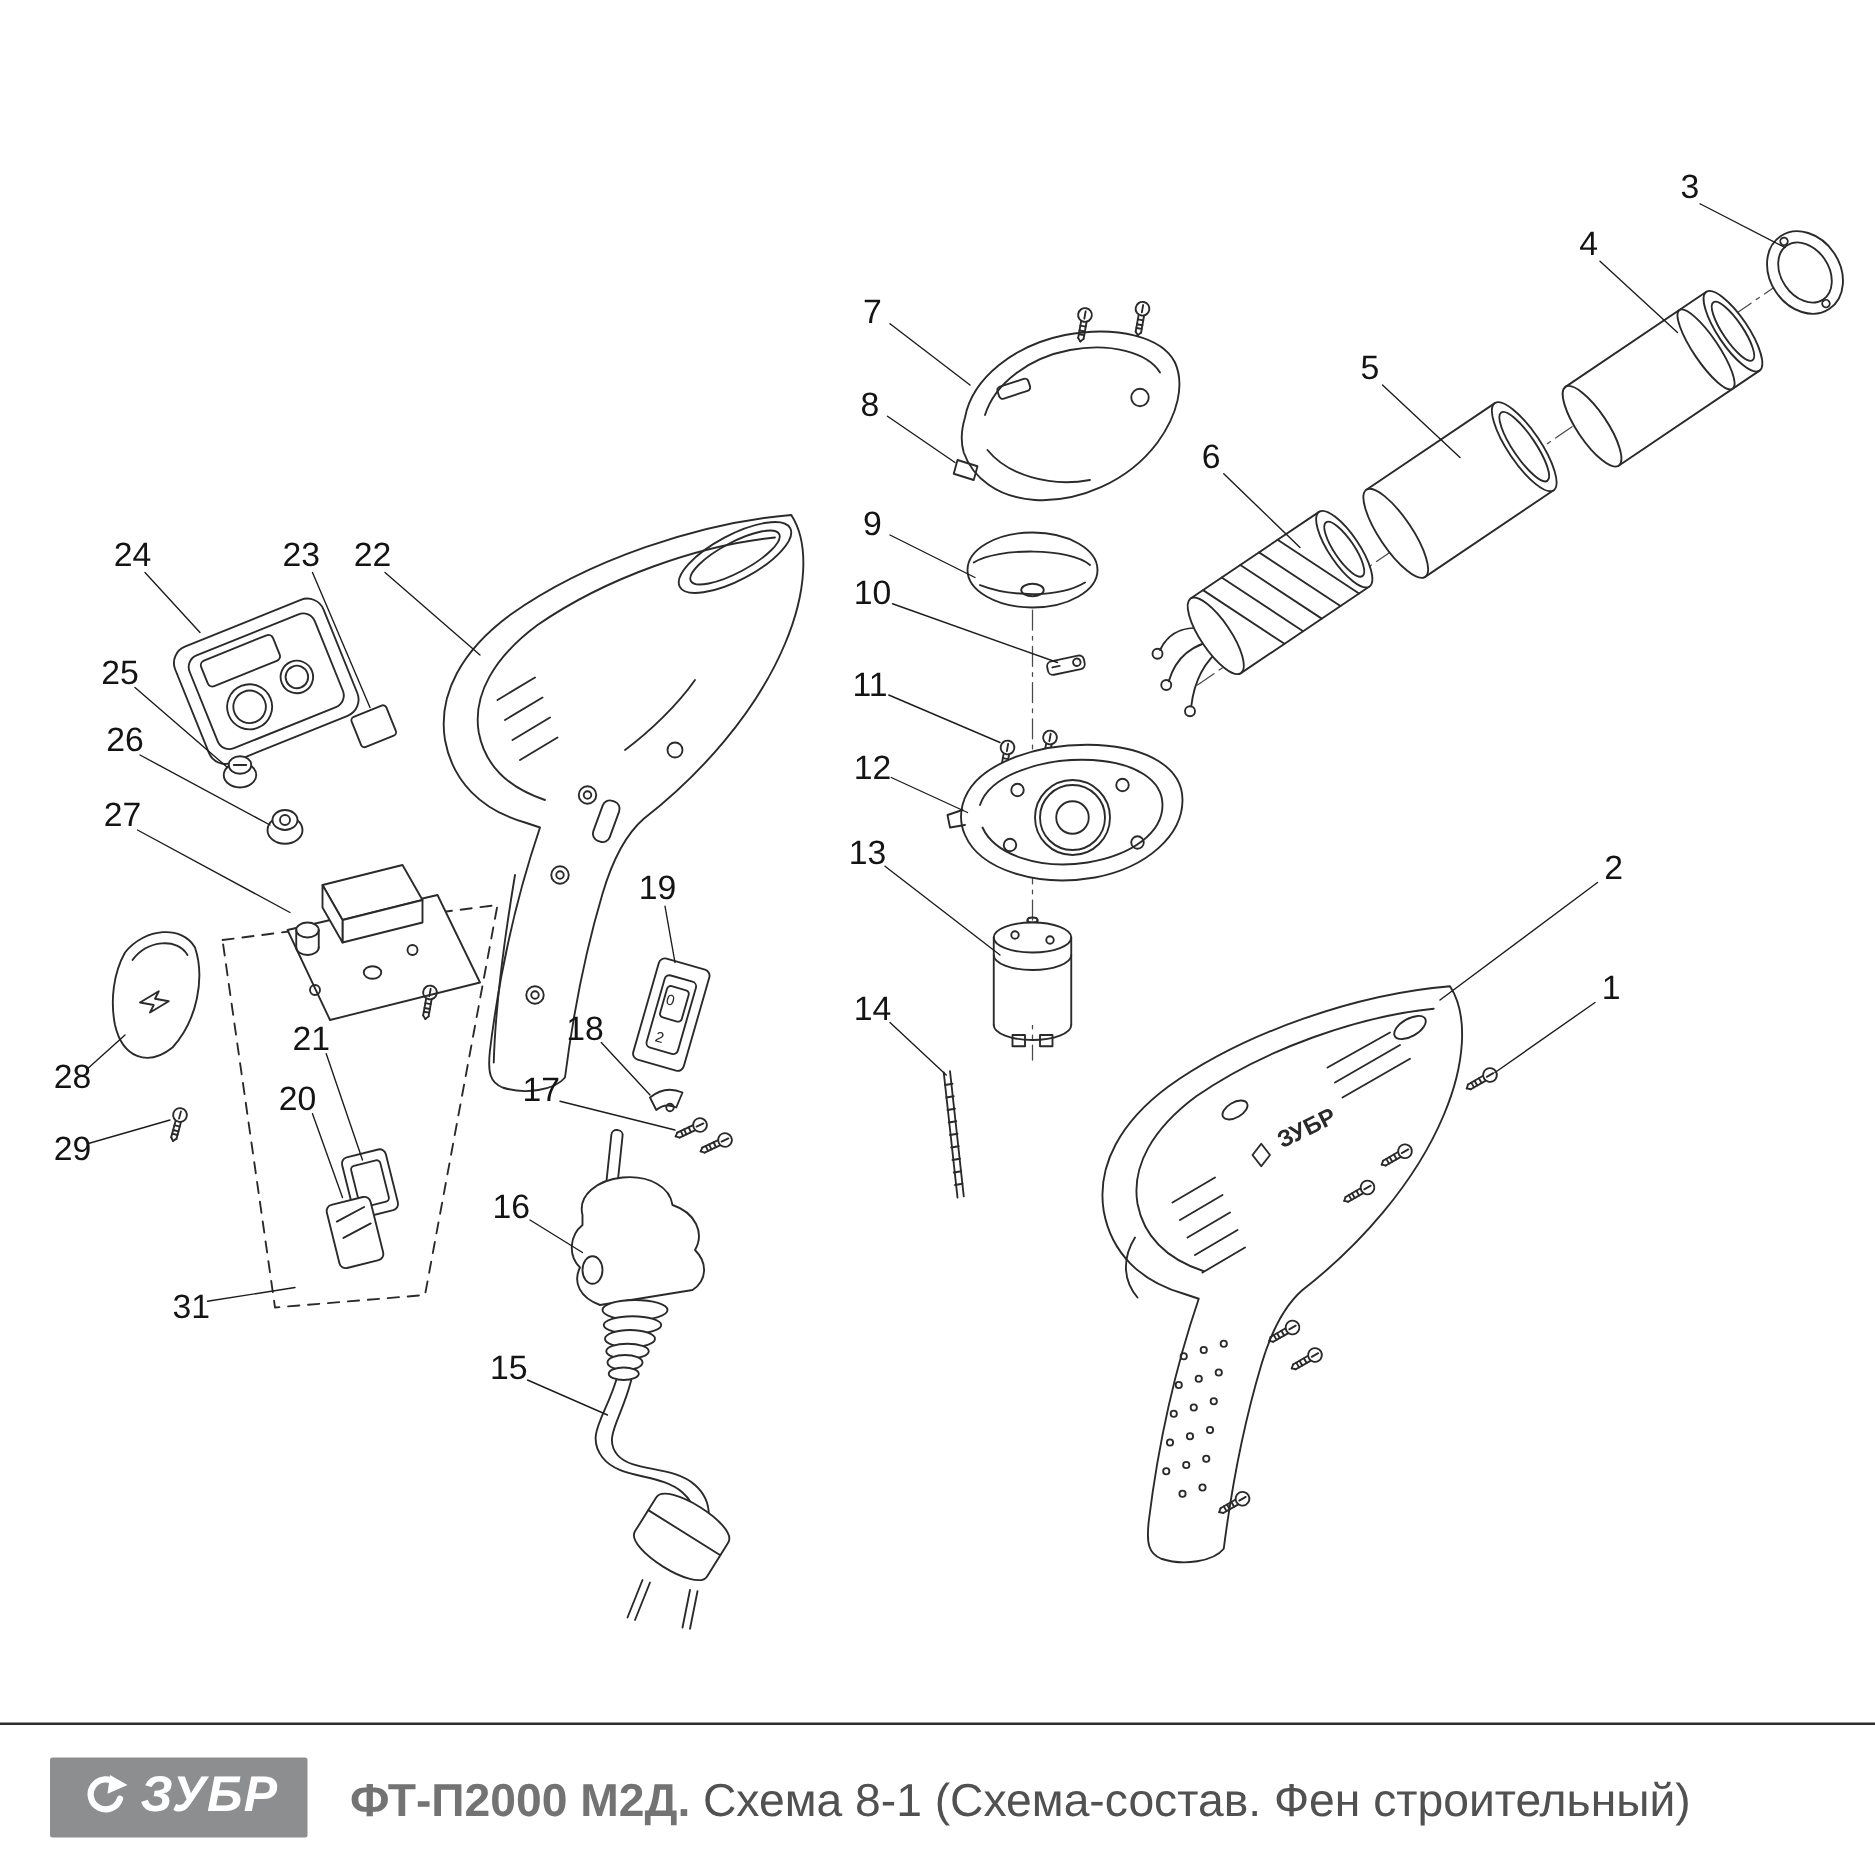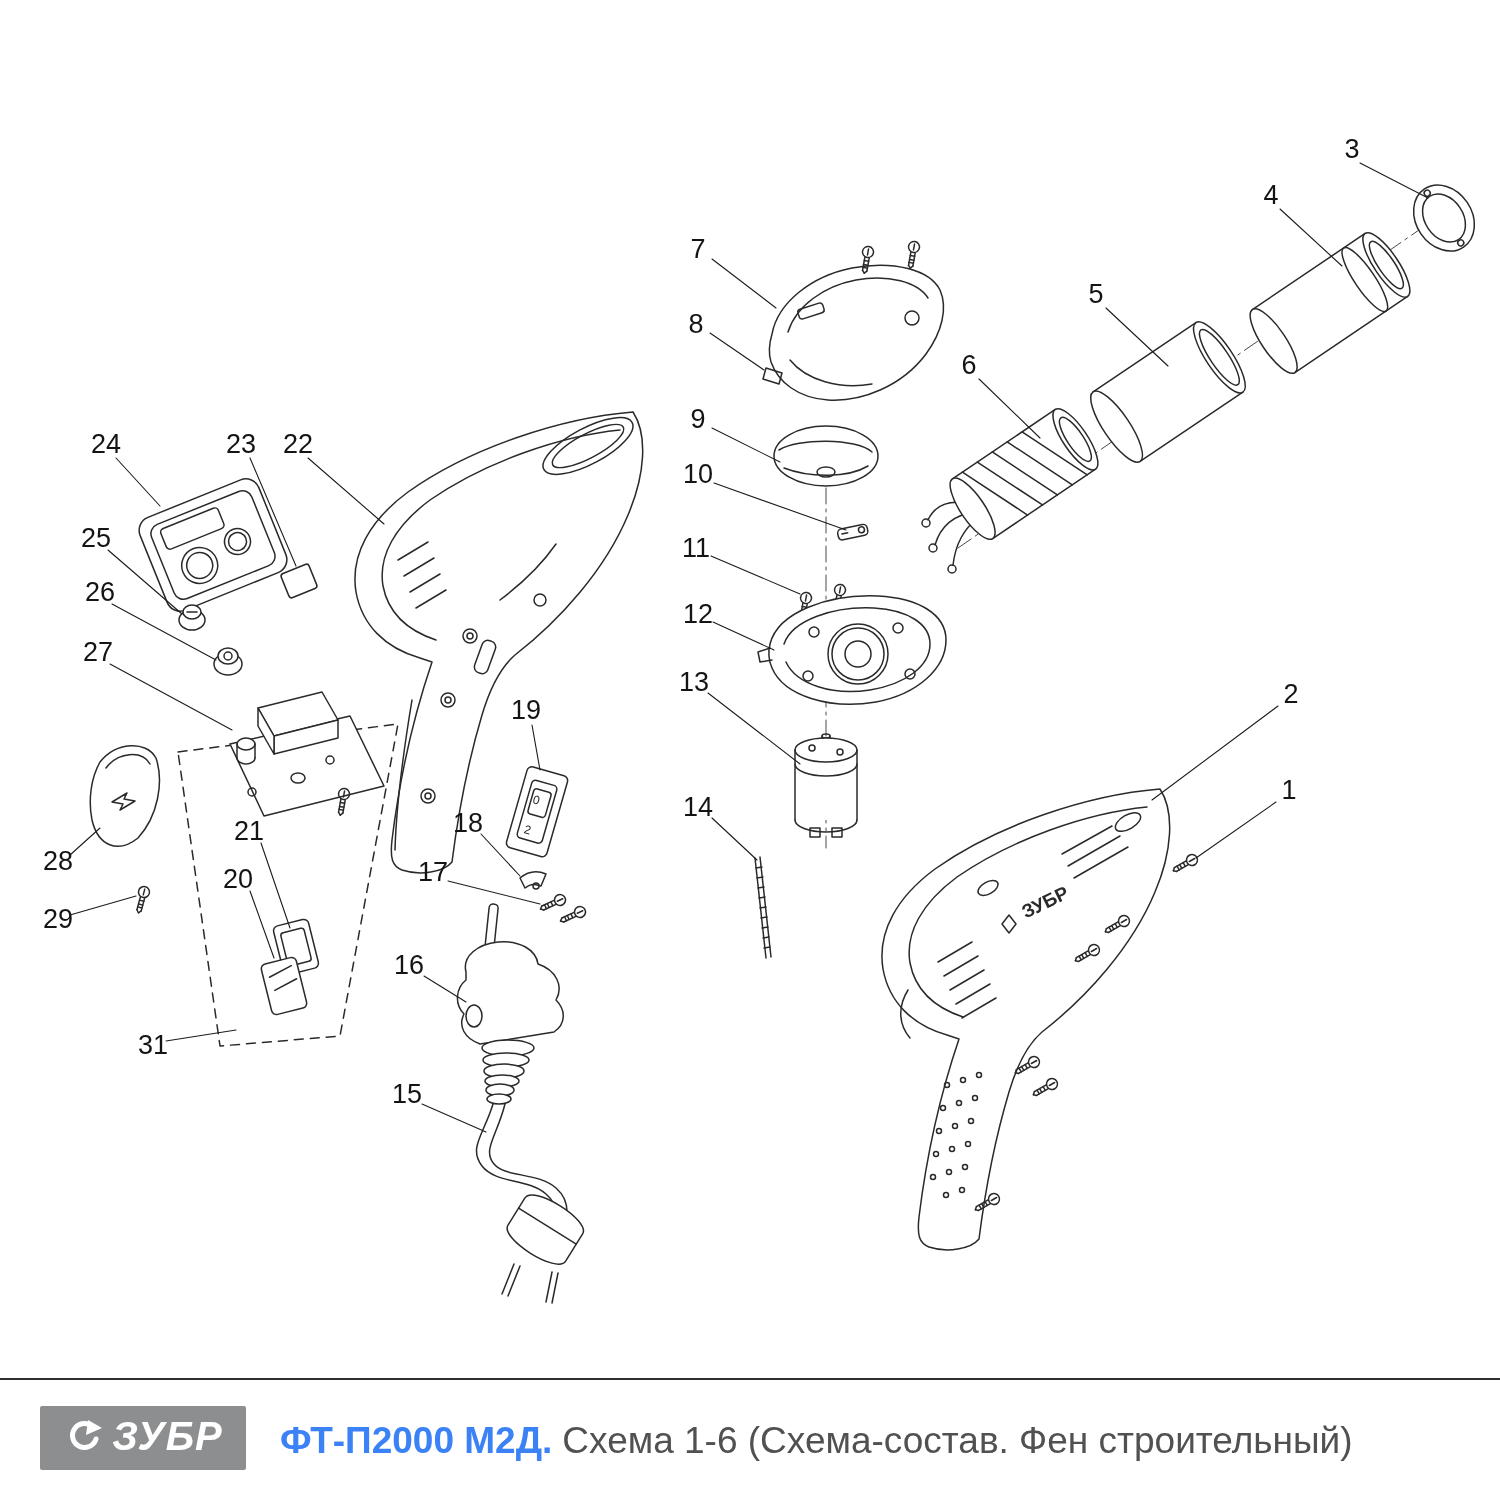--- a/index.html
+++ b/index.html
@@ -13,21 +13,21 @@
   .co-line{stroke:#1c1c1c;stroke-width:1.1;}
   .co-num{font-family:"Liberation Sans",sans-serif;font-size:27px;fill:#141414;stroke:none;}
   .tiny-label{font-family:"Liberation Sans",sans-serif;fill:#2a2a2a;stroke:none;}
   
   .footer-rule{position:absolute;left:0;top:1378px;width:1500px;border-top:2px solid #2e2e2e;}
   .brand-box{position:absolute;left:40px;top:1406px;width:206px;height:64px;background:#8d8e90;
              display:flex;align-items:center;justify-content:center;gap:9px;border-radius:2px;}
   .brand-text{color:#ffffff;font-weight:bold;font-style:italic;font-size:40px;letter-spacing:1px;
               line-height:1;transform:translateY(-2px);}
   .footer-title{position:absolute;left:280px;top:1420px;font-size:37px;color:#515151;white-space:nowrap;}
-  .footer-title .model{font-weight:bold;color:#3b82f6;margin-right:10px;}
+  .footer-title .model{font-weight:bold;color:#737373;margin-right:10px;}
 </style>
 </head>
 <body>
 
 <div class="stage">
 <svg id="diagram" width="1500" height="1500" viewBox="0 0 1500 1500" xmlns="http://www.w3.org/2000/svg">
   <defs>
     <g id="screw">
       <circle cx="0" cy="0" r="5.5"></circle>
       <line x1="-3" y1="0" x2="3" y2="0"></line>
@@ -437,14 +437,14 @@
 
 <div class="footer-rule"></div>
 <div class="brand-box">
   <svg width="40" height="40" viewBox="0 0 40 40">
     <path d="M30,9 A12,12 0 1 0 33,21" stroke="#ffffff" stroke-width="5" fill="none" stroke-linecap="round"></path>
     <path d="M25,2 L39,10 L23,17 Z" fill="#ffffff"></path>
   </svg>
   <span class="brand-text">ЗУБР</span>
 </div>
 <div class="footer-title">
-  <span class="model">ФТ-П2000 М2Д.</span><span class="subtitle">Схема 1-6 (Схема-состав. Фен строительный)</span>
+  <span class="model">ФТ-П2000 М2Д.</span><span class="subtitle">Схема 8-1 (Схема-состав. Фен строительный)</span>
 </div>
 
 </body></html>

